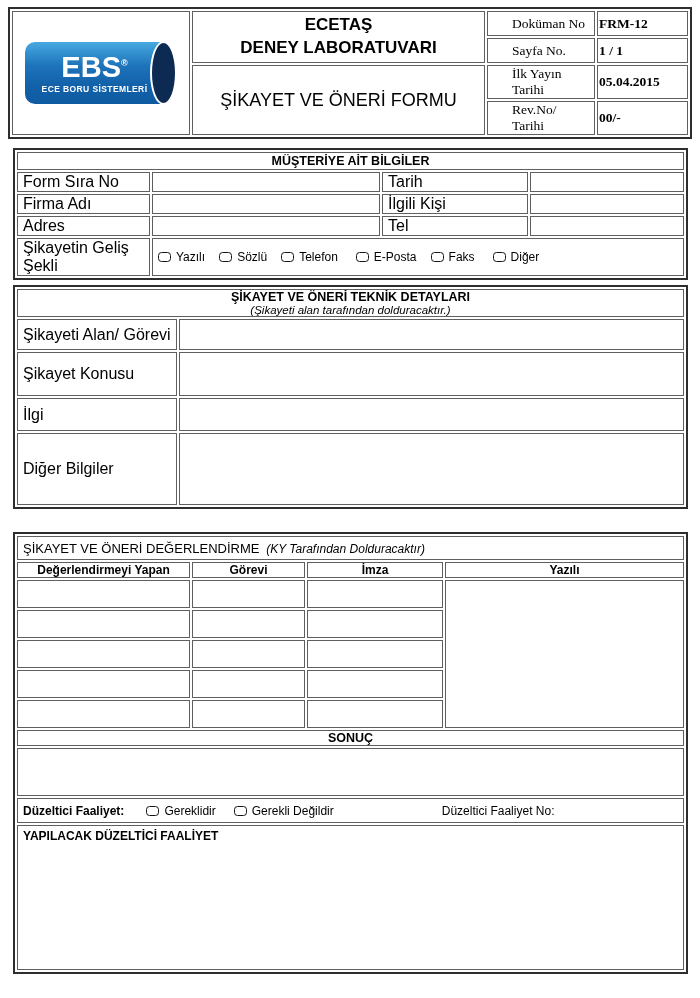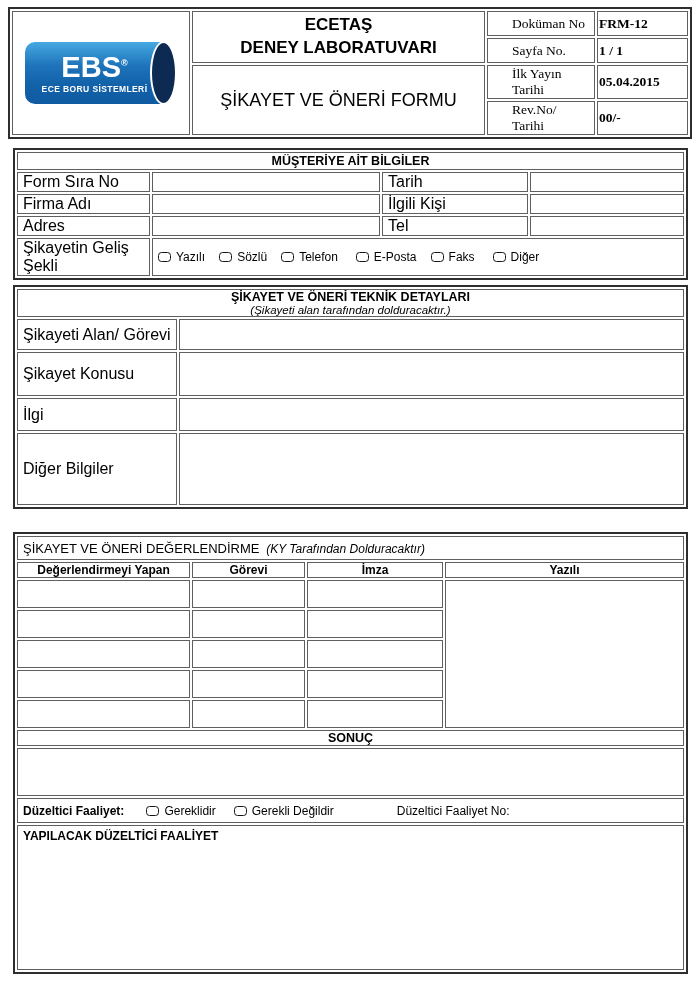--- a/index.html
+++ b/index.html
@@ -260,21 +260,21 @@
         <div class="duz-row">
           <span class="duz-label">Düzeltici Faaliyet:</span>
           <span class="cbitem" style="margin-left:22px">
                 <span class="cb"></span>
                 <span>Gereklidir</span>
               </span>
           <span class="cbitem" style="margin-left:18px">
                 <span class="cb"></span>
                 <span>Gerekli Değildir</span>
               </span>
-          <span style="margin-left:63px">Düzeltici Faaliyet No:</span>
+          <span style="margin-left:108px">Düzeltici Faaliyet No:</span>
           <span style="flex:1"></span>
         </div>
       </td>
     </tr>
     <tr>
       <td colspan="4" class="yapilacak" style="height:145px">
         <span>YAPILACAK DÜZELTİCİ FAALİYET</span>
       </td>
     </tr>
   </tbody>

